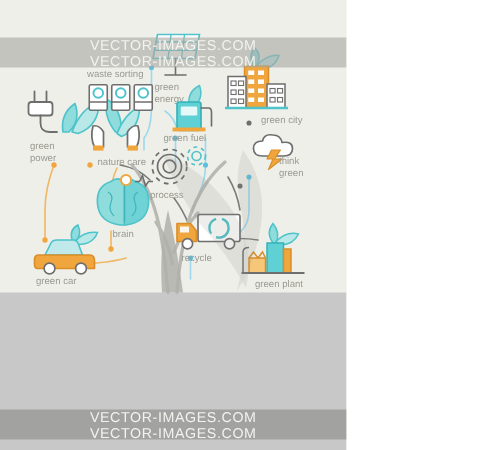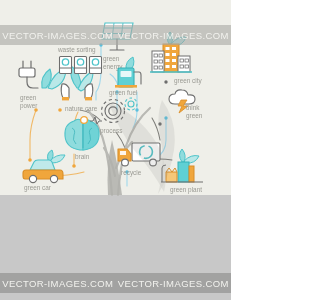--- a/index.html
+++ b/index.html
@@ -1,21 +1,21 @@
 <!DOCTYPE html>
 <html><head>
 <meta charset="utf-8">
 <style>
   html,body{margin:0;padding:0;background:#fff;}
   body{font-family:"Liberation Sans",sans-serif;}
   #stage{position:relative;width:231px;height:300px;overflow:hidden;background:#efefe9;}
   #artboard{position:absolute;left:0;top:0;width:231px;height:195px;background:#efefe9;}
   #lowerbar{position:absolute;left:0;top:195px;width:231px;height:105px;background:#c8c8c8;}
   .wm{position:absolute;left:0;width:231px;height:20px;background:rgba(170,170,165,.62);
-      display:flex;align-items:center;justify-content:space-around;pointer-events:none;z-index:40;}
+      display:flex;align-items:center;justify-content:space-around;pointer-events:none;z-index:40;flex-direction:column;}
   .wm span{color:#f2f2ee;font-size:9.5px;letter-spacing:.4px;white-space:nowrap;font-family:"Liberation Sans",sans-serif;}
   #wm-top{top:25px;}
   #wm-bottom{top:273px;background:rgba(150,150,148,.75);}
   #wm-ghost{position:absolute;left:104px;top:96px;width:90px;height:100px;z-index:30;opacity:.30;pointer-events:none;}
   .lbl{position:absolute;color:#9a9a93;font-size:6.4px;line-height:7.6px;white-space:pre;z-index:20;
        font-family:"Liberation Sans",sans-serif;}
   .node{position:absolute;z-index:15;}
   svg{display:block;overflow:visible;}
   #links{position:absolute;left:0;top:0;width:231px;height:195px;z-index:5;}
   #trunk{position:absolute;left:0;top:0;width:231px;height:195px;z-index:8;}

